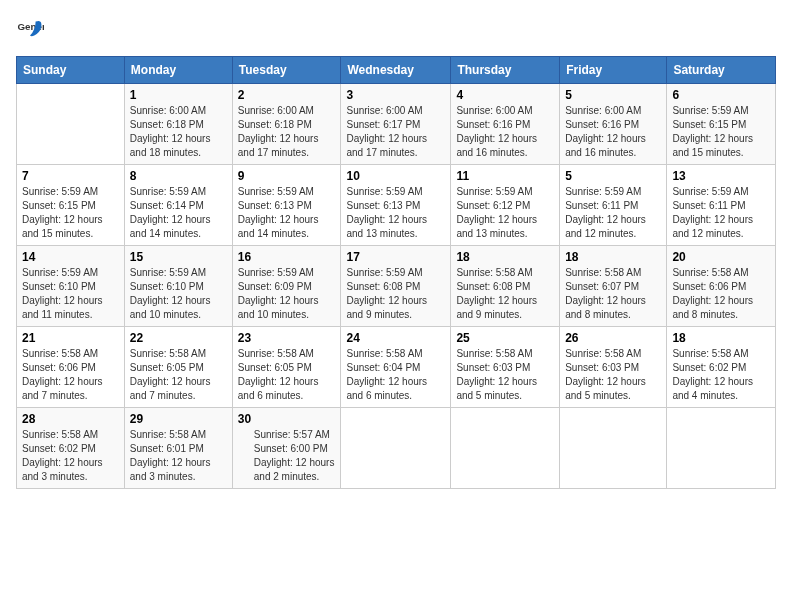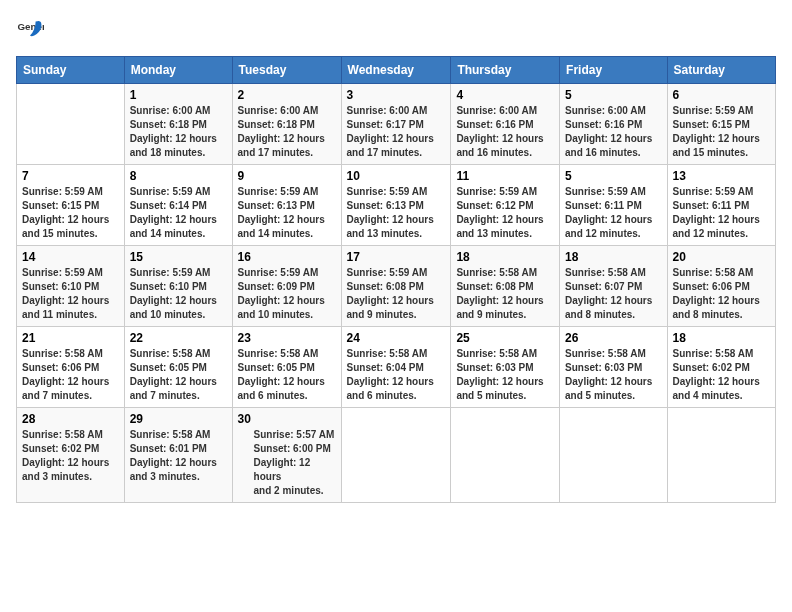--- a/index.html
+++ b/index.html
@@ -65,21 +65,20 @@
     .day-number {
       font-weight: bold;
       font-size: 12px;
       display: block;
       margin-bottom: 2px;
     }
     .day-info {
       font-size: 10px;
       color: #333;
       line-height: 1.4;
-      font-weight: bold;
     }
     .empty-cell {
       background: #fff !important;
     }
   </style>
 </head>
 <body>
 
 <div class="header">
   <div class="logo">

